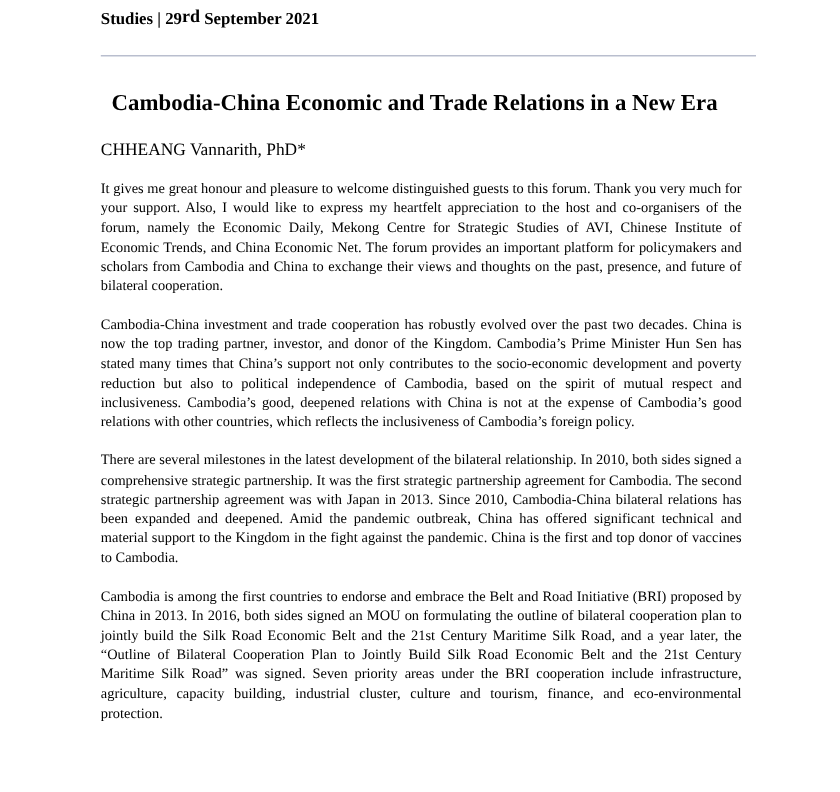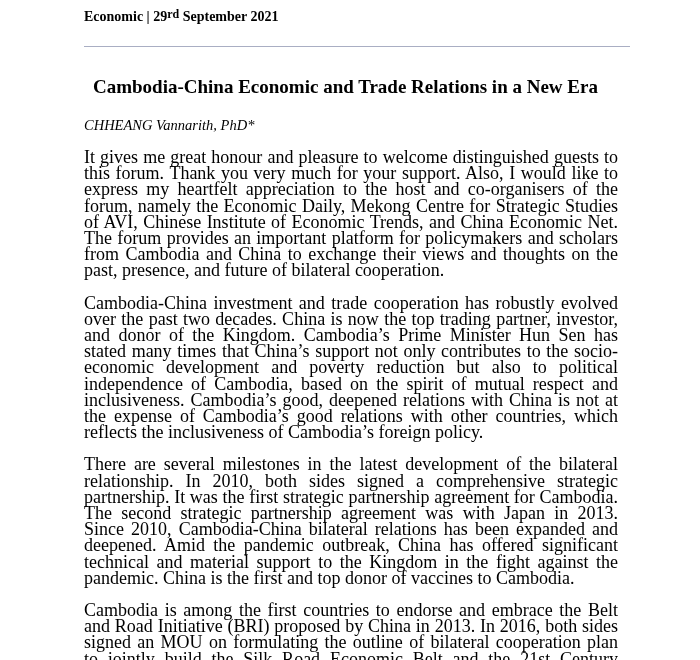--- a/index.html
+++ b/index.html
@@ -17,21 +17,21 @@
     }
     .header {
       position: absolute;
       left: 84px;
       top: 8px;
       font-size: 14px;
       font-weight: bold;
       line-height: 18px;
     }
     .header sup {
-      font-size: 12px;
+      font-size: 15px;
       vertical-align: top;
       position: relative;
       top: -3px;
     }
     .rule {
       position: absolute;
       left: 84px;
       top: 46px;
       width: 546px;
       height: 0;
@@ -46,41 +46,40 @@
       font-weight: bold;
       line-height: 26px;
       margin: 0;
       white-space: nowrap;
     }
     .author {
       position: absolute;
       left: 84px;
       top: 116px;
       font-size: 14.5px;
-      font-style: italic;
       line-height: 18px;
     }
     .body-text {
       position: absolute;
       left: 84px;
       top: 149px;
       width: 534px;
     }
     .para {
       margin: 0 0 16px 0;
-      font-size: 18px;
+      font-size: 12px;
       line-height: 16.2px;
       text-align: justify;
     }
   </style>
 </head>
 <body>
 
 <div class="header">
-  <span>Economic</span><span> | </span><span>29</span><sup>rd</sup><span> September 2021</span>
+  <span>Studies</span><span> | </span><span>29</span><sup>rd</sup><span> September 2021</span>
 </div>
 
 <div class="rule"></div>
 
 <h1 class="title">Cambodia-China Economic and Trade Relations in a New Era</h1>
 
 <div class="author">CHHEANG Vannarith, PhD*</div>
 
 <div class="body-text">
   <p class="para">It gives me great honour and pleasure to welcome distinguished guests to this forum. Thank you very much for your support. Also, I would like to express my heartfelt appreciation to the host and co-organisers of the forum, namely the Economic Daily, Mekong Centre for Strategic Studies of AVI, Chinese Institute of Economic Trends, and China Economic Net. The forum provides an important platform for policymakers and scholars from Cambodia and China to exchange their views and thoughts on the past, presence, and future of bilateral cooperation.</p>

